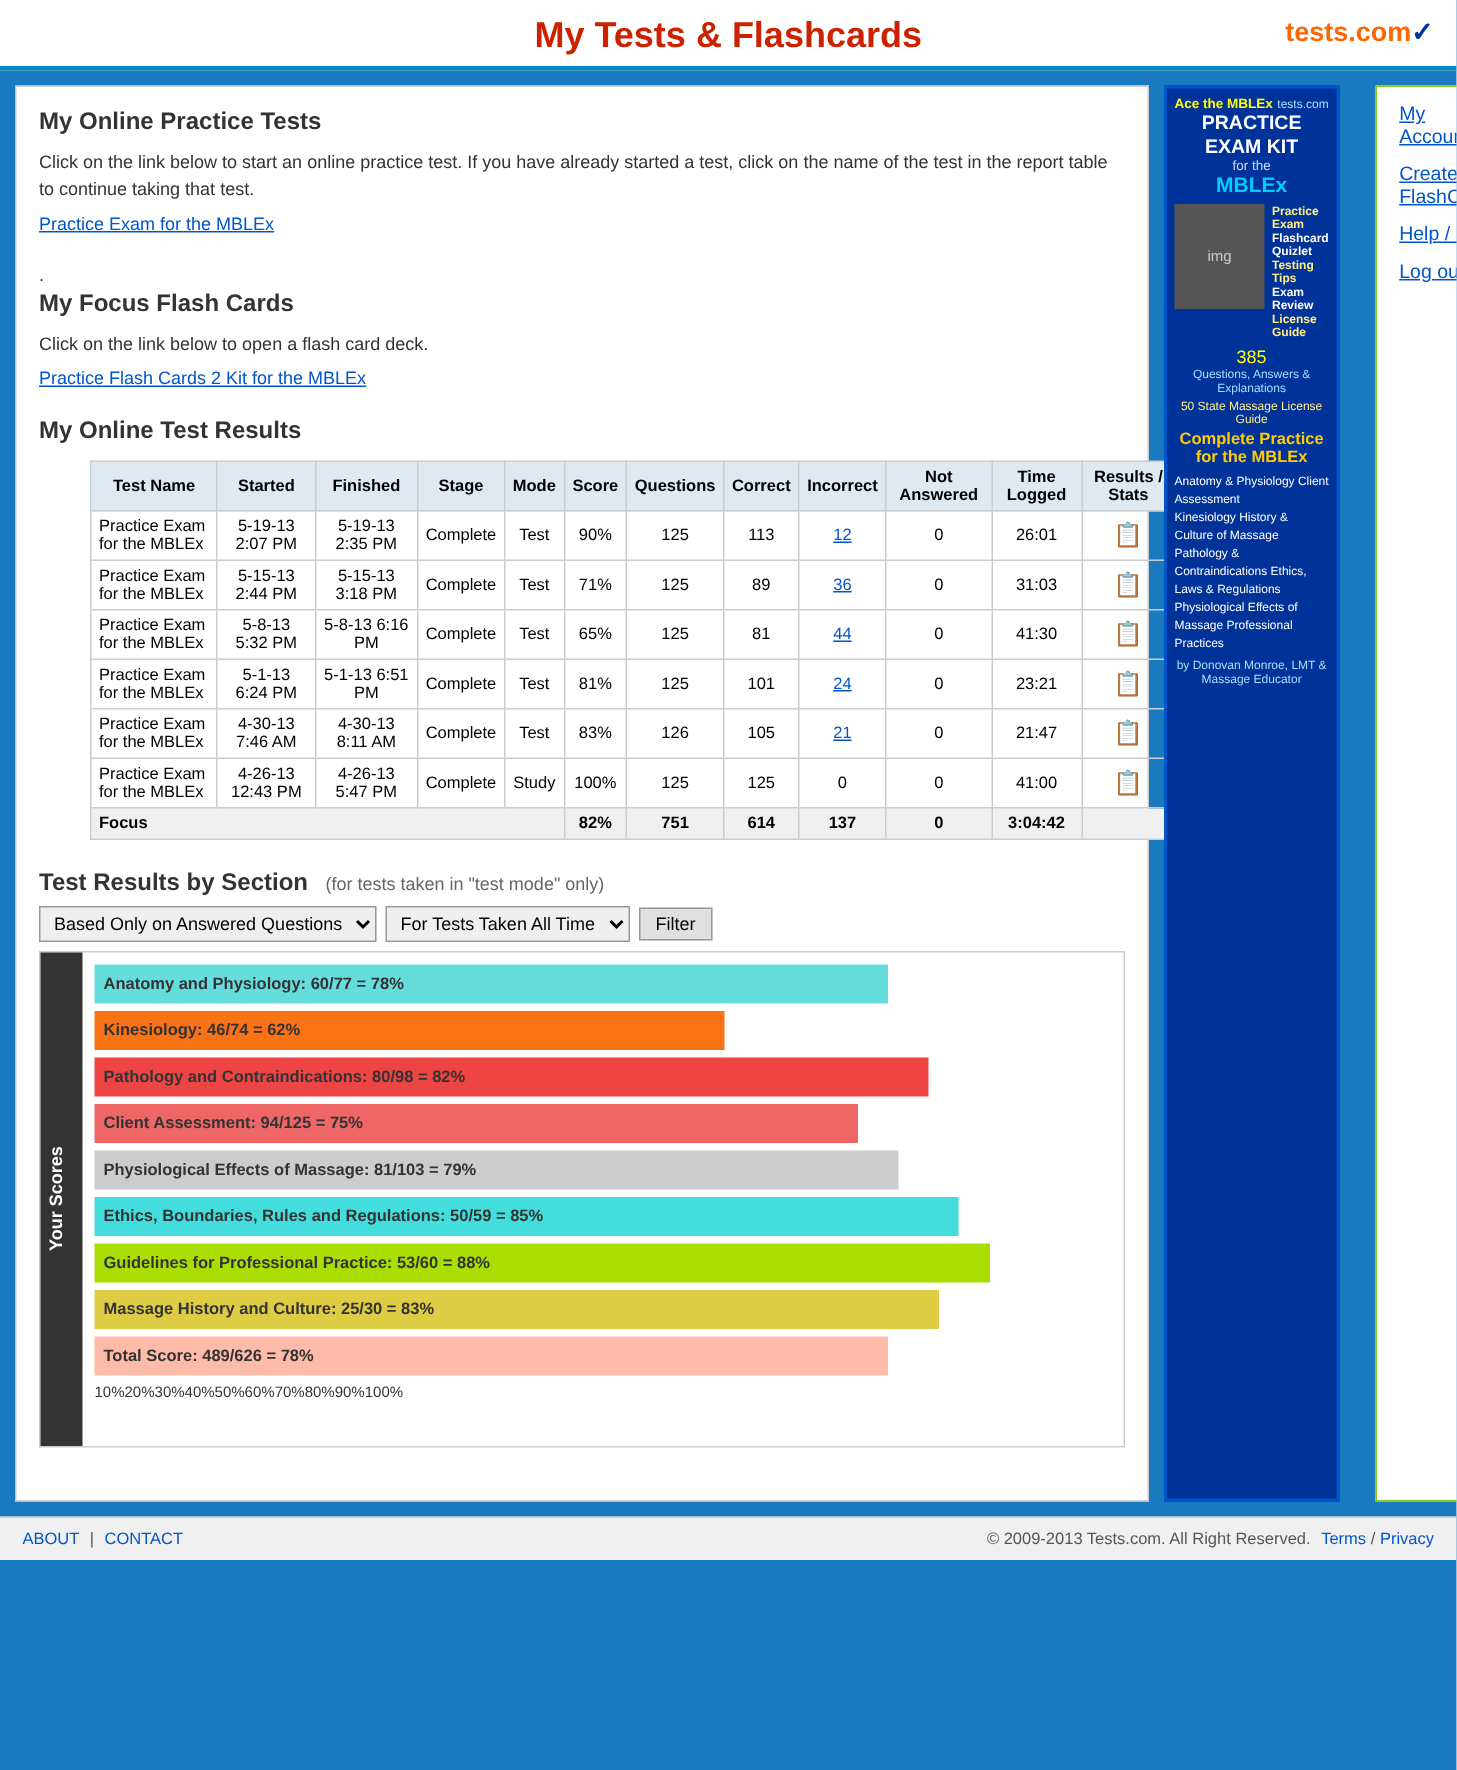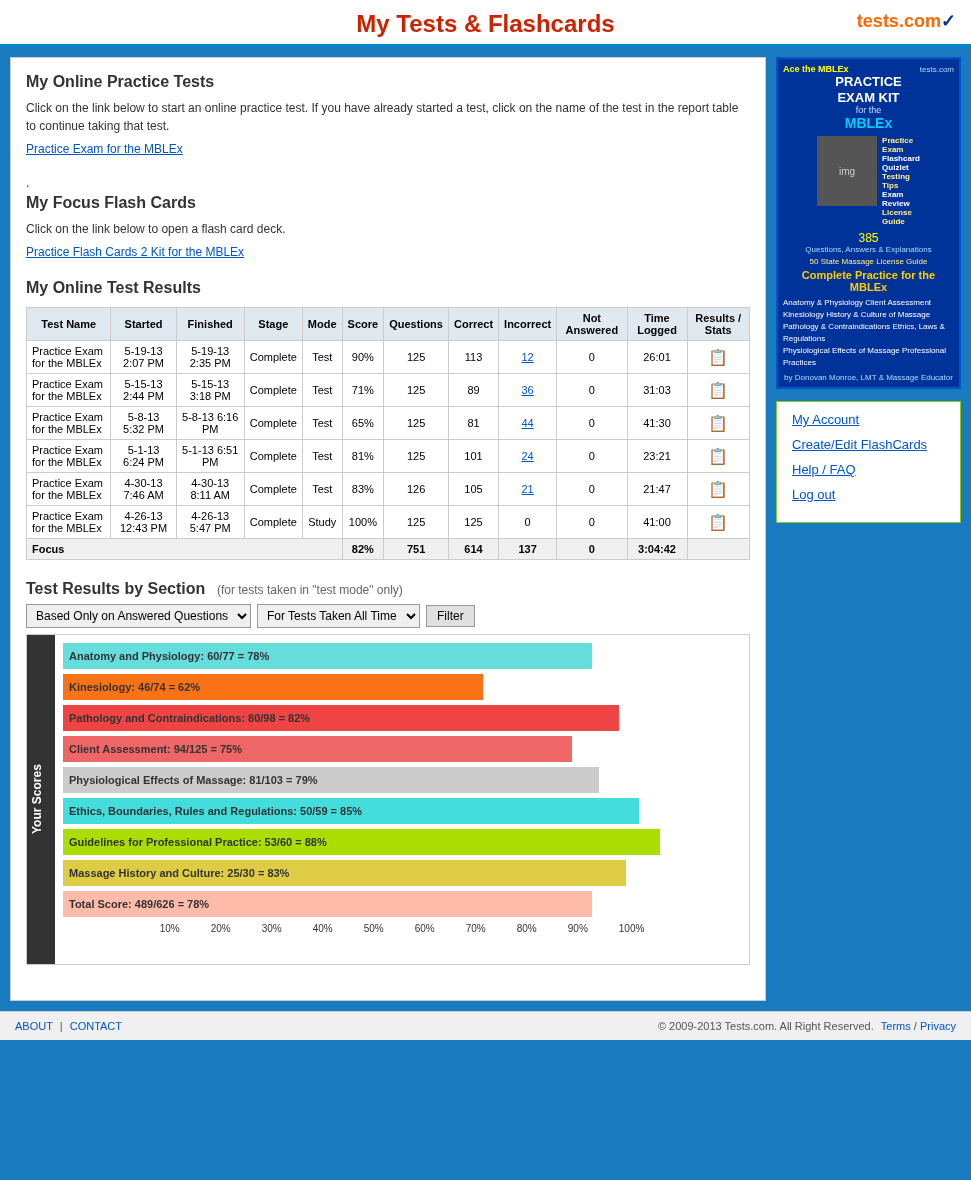--- a/index.html
+++ b/index.html
@@ -7,61 +7,61 @@
 
     #header { background: white; text-align: center; padding: 10px 0 6px; border-bottom: 3px solid #0088cc; }
     #header h1 { color: #cc2200; font-size: 24px; font-weight: bold; }
     #header .logo { position: absolute; top: 10px; right: 15px; font-size: 18px; font-weight: bold; color: #003399; }
     #header .logo span { color: #ff6600; }
 
     #main-layout { display: flex; gap: 10px; padding: 10px; max-width: 971px; margin: 0 auto; }
 
     #left-panel { background: white; border: 1px solid #ccc; flex: 1; padding: 15px; min-width: 0; }
 
-    #right-panel { width: 185px; flex-shrink: 0; display: flex; flex-direction: column; gap: 12px; }
+    #right-panel { width: 185px; flex-shrink: 0; display: flex; gap: 24px; }
 
     .ad-box { background: #003399; border: 2px solid #0055cc; padding: 5px; text-align: center; font-size: 10px; color: white; }
     .ad-box .ace-title { color: #ffff00; font-size: 9px; font-weight: bold; }
     .ad-box .practice-title { color: white; font-size: 13px; font-weight: bold; line-height: 1.2; }
     .ad-box .mbl-title { color: #00ccff; font-size: 14px; font-weight: bold; }
     .ad-box .questions { color: #ffff00; font-size: 12px; }
     .ad-box .complete { color: #ffcc00; font-size: 11px; font-weight: bold; }
     .ad-box .items { color: white; font-size: 8px; text-align: left; margin: 4px 0; line-height: 1.5; }
     .ad-box .author { color: #aaddff; font-size: 8px; }
 
     .nav-box { background: white; border: 1px solid #84cc16; padding: 10px 15px; }
     .nav-box a { display: block; color: #0055cc; text-decoration: underline; margin-bottom: 10px; font-size: 13px; cursor: pointer; }
 
     h2 { font-size: 16px; color: #333; margin-bottom: 8px; font-weight: bold; }
     p { font-size: 12px; color: #333; margin-bottom: 6px; line-height: 1.5; }
     a.inline-link { color: #0055cc; text-decoration: underline; font-size: 12px; }
 
     .section { margin-bottom: 20px; }
 
-    table.results-table { width: 100%; border-collapse: collapse; font-size: 11px; margin-top: 10px; }
+    table.results-table { width: 100%; border-collapse: collapse; font-size: 11px; margin-top: 10px; margin-left: 34px; }
     table.results-table th, table.results-table td { border: 1px solid #ccc; padding: 4px 5px; text-align: center; }
     table.results-table th { background: #e0e8f0; font-weight: bold; }
     table.results-table td:first-child { text-align: left; }
     table.results-table tr.totals-row td { font-weight: bold; background: #f0f0f0; }
     table.results-table .link-cell { color: #0055cc; text-decoration: underline; cursor: pointer; }
     .icon-cell { font-size: 16px; }
 
     .section-results-title { font-size: 16px; font-weight: bold; color: #333; display: inline; }
     .section-results-subtitle { font-size: 12px; color: #666; margin-left: 8px; }
 
     .filter-row { display: flex; align-items: center; gap: 6px; margin: 6px 0; }
     .filter-row select { font-size: 12px; padding: 3px 5px; border: 1px solid #999; }
     .filter-row button { background: #e0e0e0; border: 1px solid #999; padding: 3px 10px; font-size: 12px; cursor: pointer; }
 
     .chart-container { border: 1px solid #ccc; display: flex; margin-top: 5px; }
     .chart-y-label { background: #333; color: white; writing-mode: vertical-rl; transform: rotate(180deg); text-align: center; font-size: 12px; font-weight: bold; padding: 5px 3px; min-width: 28px; }
     .chart-area { flex: 1; padding: 8px 8px 30px 8px; position: relative; }
     .bar-row { display: flex; align-items: center; margin-bottom: 5px; position: relative; }
     .bar { height: 26px; display: flex; align-items: center; padding-left: 6px; font-size: 11px; font-weight: bold; color: #333; white-space: nowrap; overflow: hidden; }
-    .x-axis { display: flex; justify-content: center; margin-top: 6px; padding-left: 0; gap: 31px; }
+    .x-axis { display: flex; justify-content: flex-start; margin-top: 6px; padding-left: 0; }
     .x-label { font-size: 10px; color: #333; }
 
     #footer { background: #f0f0f0; border-top: 1px solid #ccc; padding: 8px 15px; display: flex; justify-content: space-between; font-size: 11px; color: #555; }
     #footer a { color: #0055cc; text-decoration: none; }
     #footer .divider { margin: 0 4px; }
 
     .dot-separator { margin: 4px 0; color: #333; font-size: 12px; }
   </style>
 </head>
 <body>

